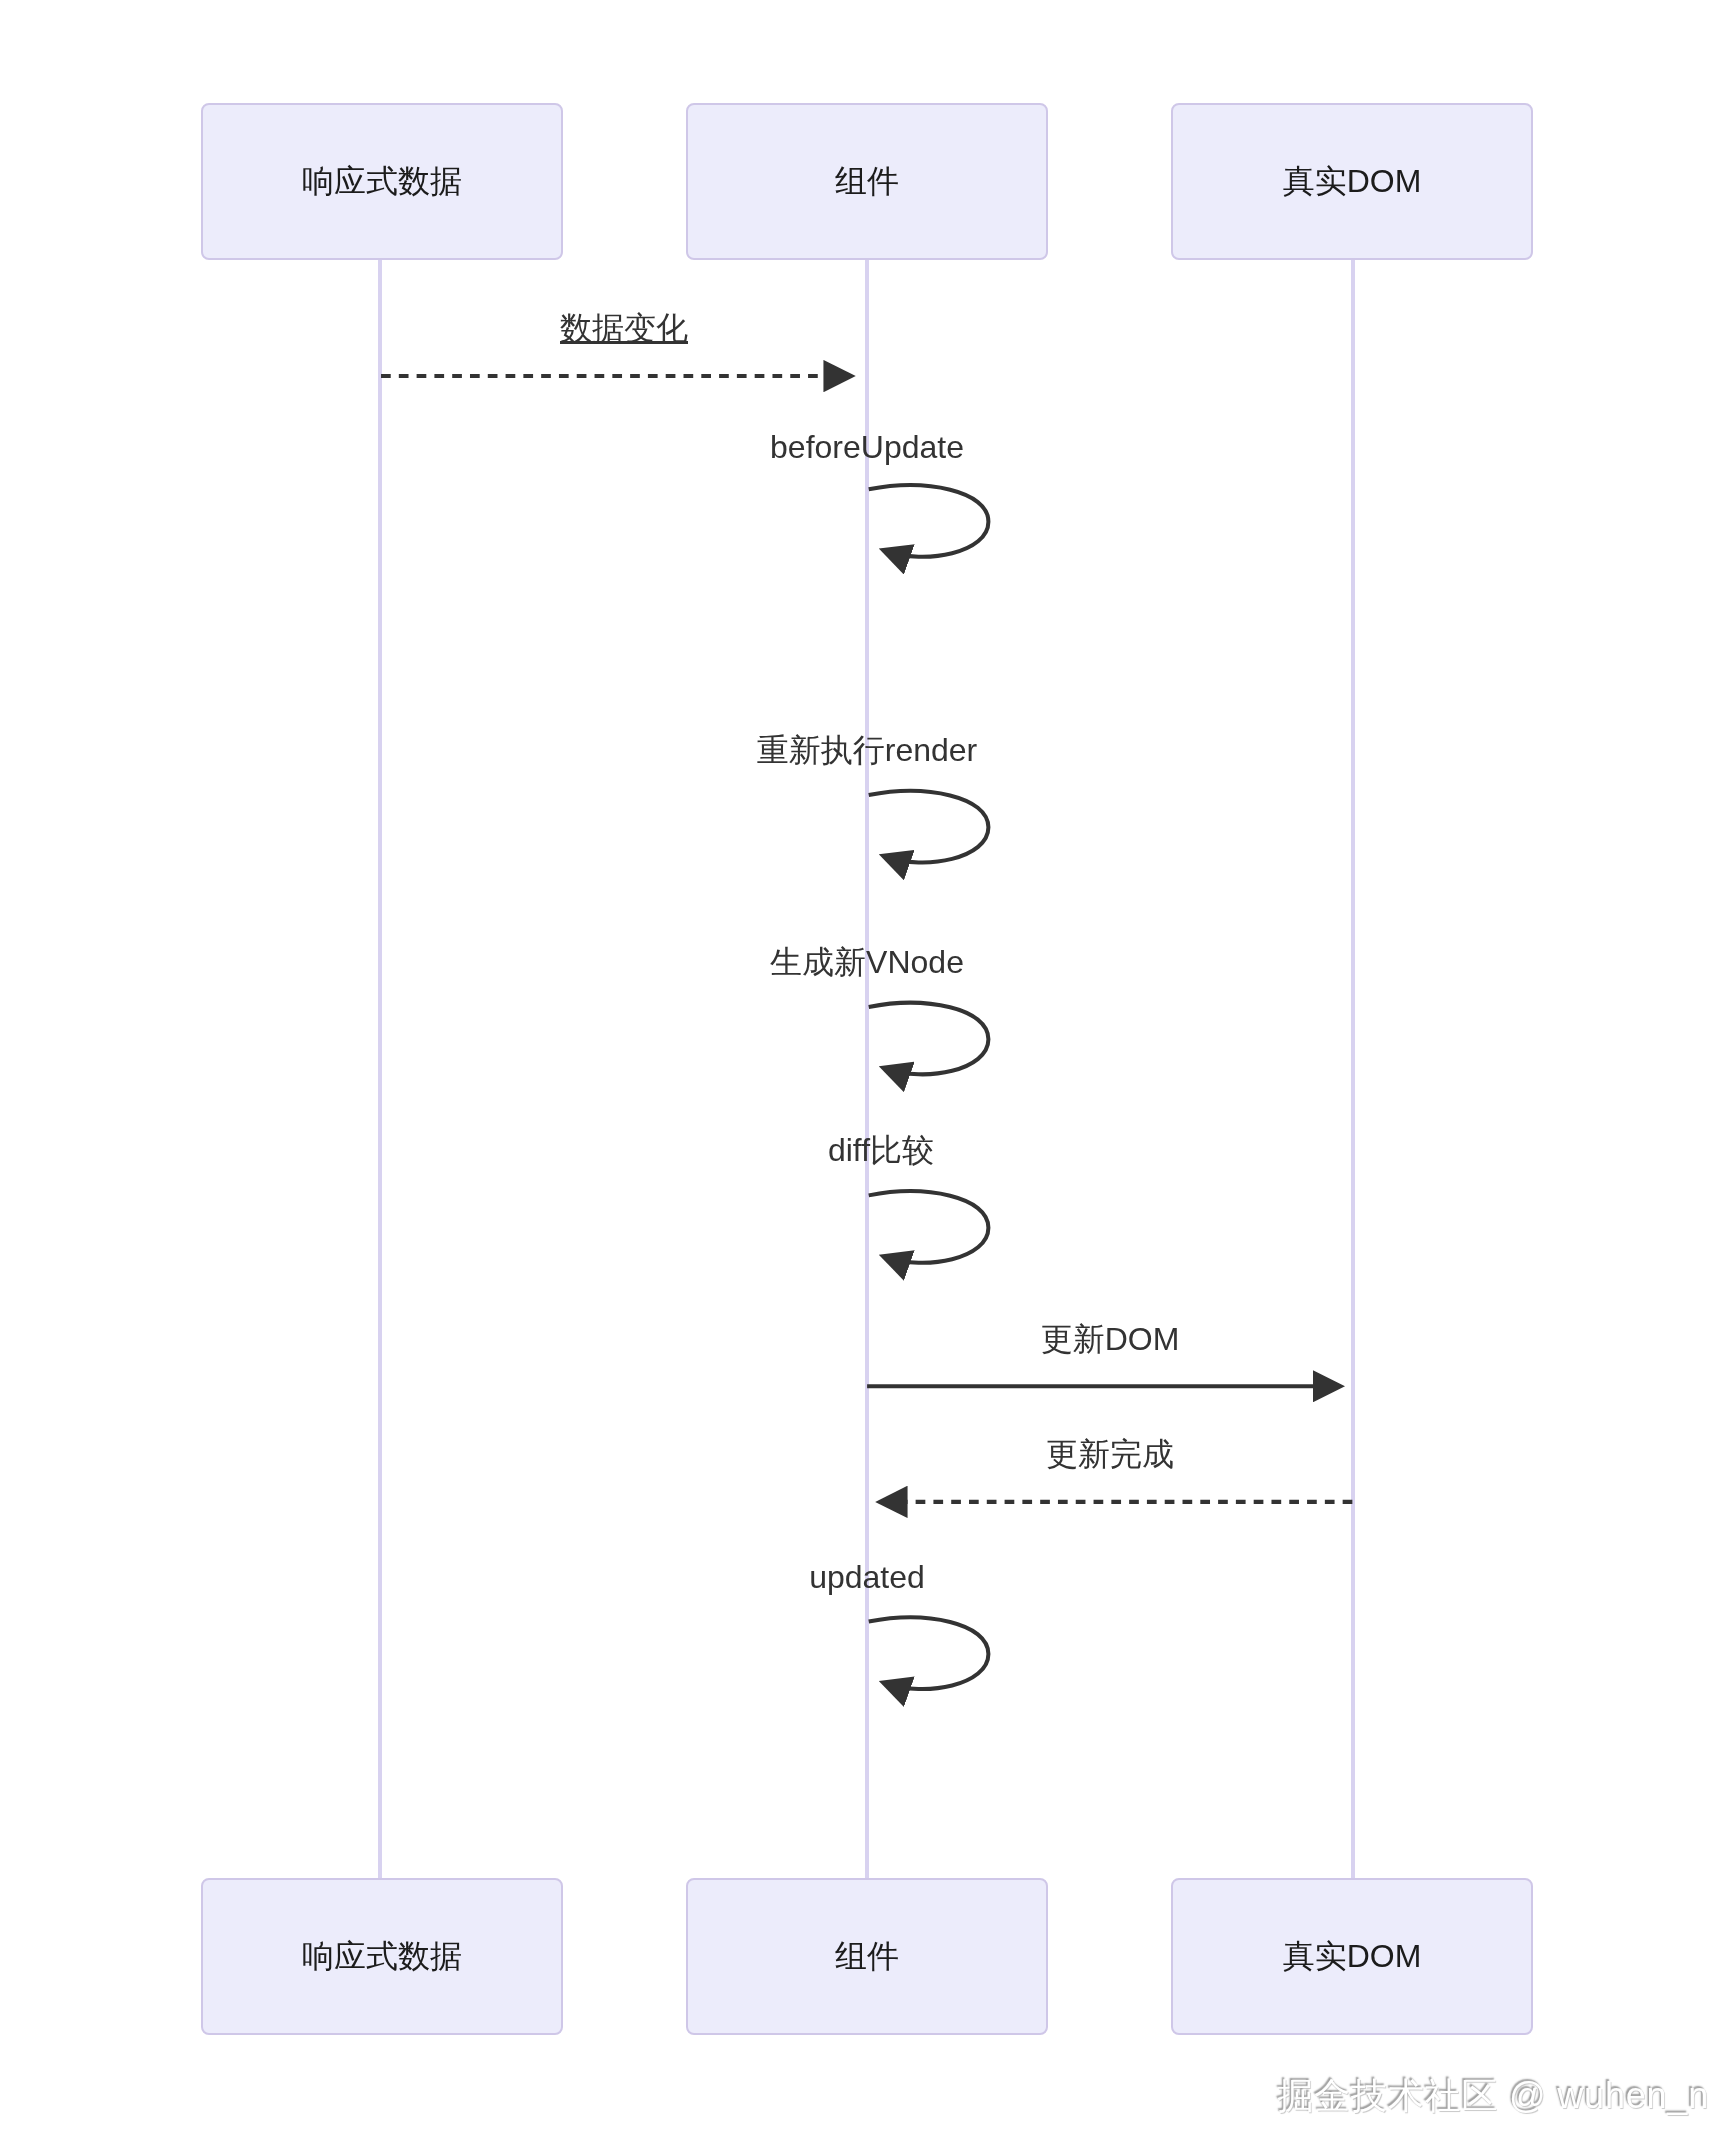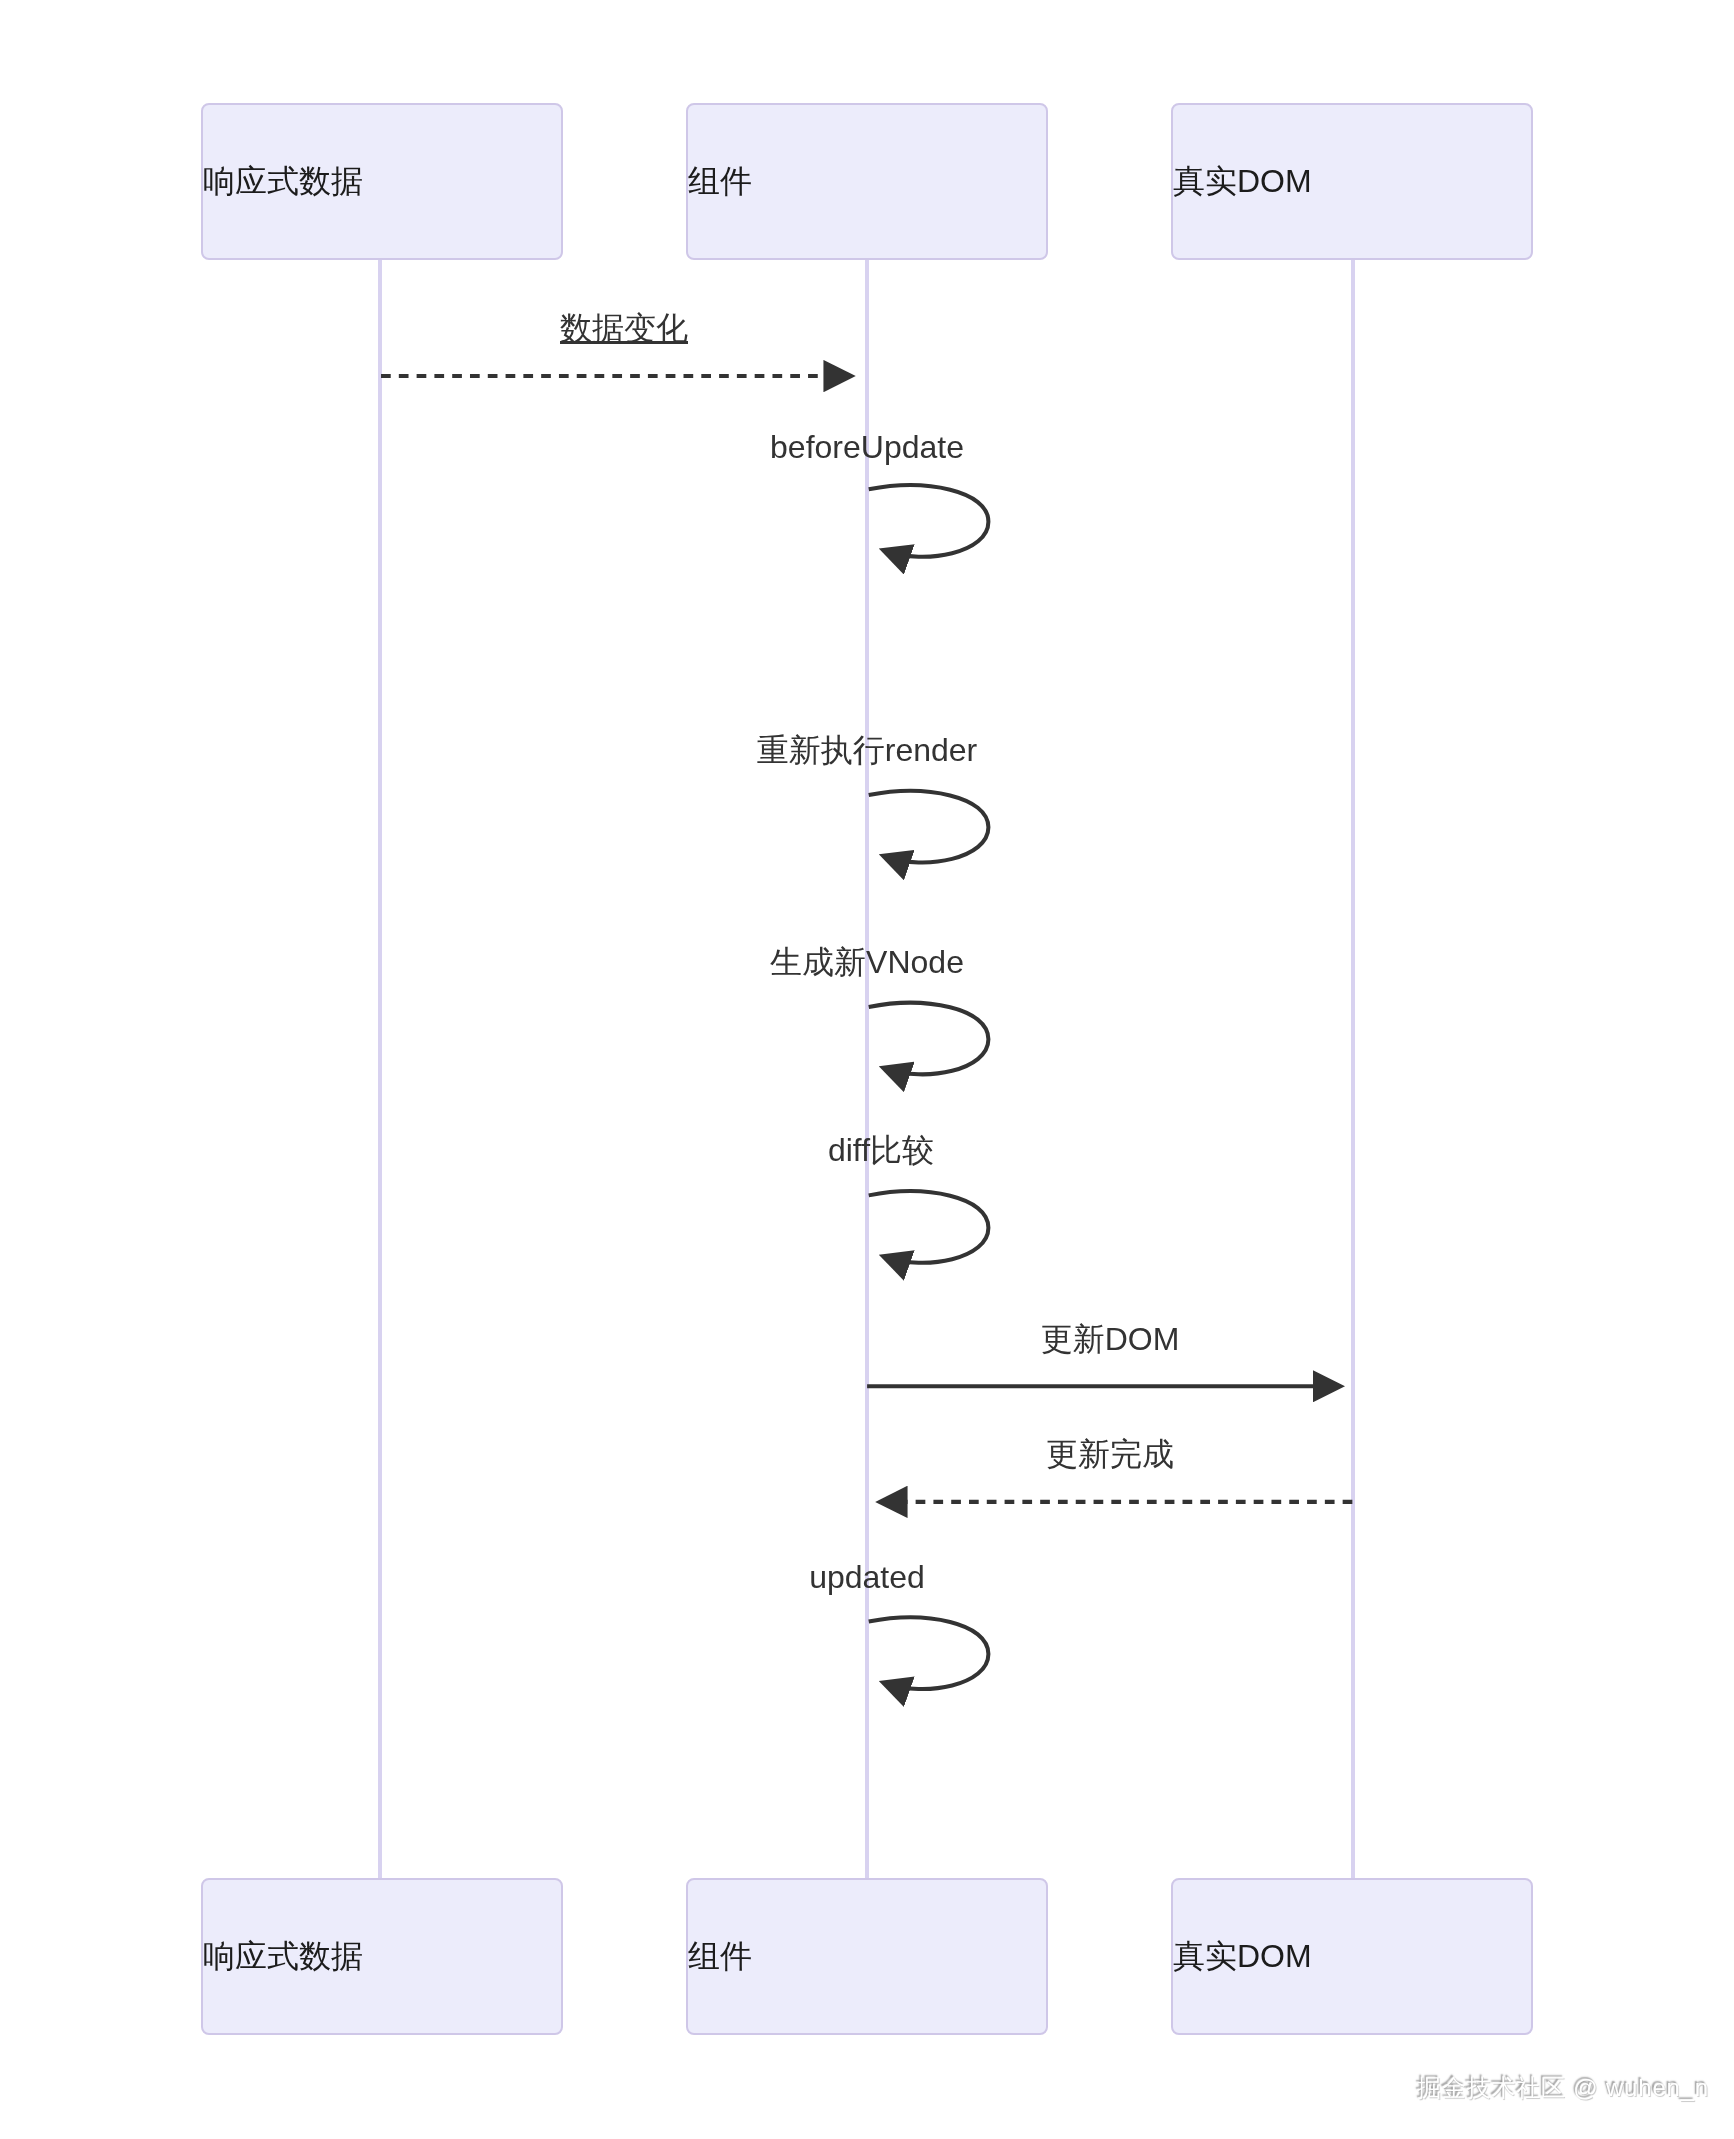--- a/index.html
+++ b/index.html
@@ -19,21 +19,21 @@
     font-family:"Liberation Sans","DejaVu Sans",sans-serif;
     overflow:hidden;
   }
   .actor{
     position:absolute;
     width:362px;height:157px;
     box-sizing:border-box;
     background:var(--actor-fill);
     border:2.4px solid var(--actor-border);
     border-radius:8px;
-    display:flex;align-items:center;justify-content:flex-start;
+    display:flex;align-items:center;justify-content:center;
     font-size:32px;color:var(--text);
   }
   .lifeline{
     position:absolute;
     width:4px;top:260px;height:1618px;
     background:var(--lifeline);
   }
   .msg-label{
     position:absolute;
     transform:translateX(-50%);
@@ -50,21 +50,21 @@
     font-size:34px;color:var(--text);
     white-space:nowrap;
   }
   #wires{position:absolute;left:0;top:0;pointer-events:none;}
   #wires .wire{stroke:var(--line);stroke-width:5;fill:none;}
   #wires .dashed{stroke-dasharray:12 10;}
   #wires .head{fill:var(--line);}
   .watermark{
     position:absolute;
     right:26px;top:2072px;
-    font-size:24px;
+    font-size:36px;
     color:#ffffff;
     text-shadow:-1.6px -1.6px 1.6px #9a9a9a, 0.8px 0.8px 0.8px #c9c9c9;
     letter-spacing:0.8px;
   }
 </style>
 </head>
 <body>
 
 <div id="canvas">
 

